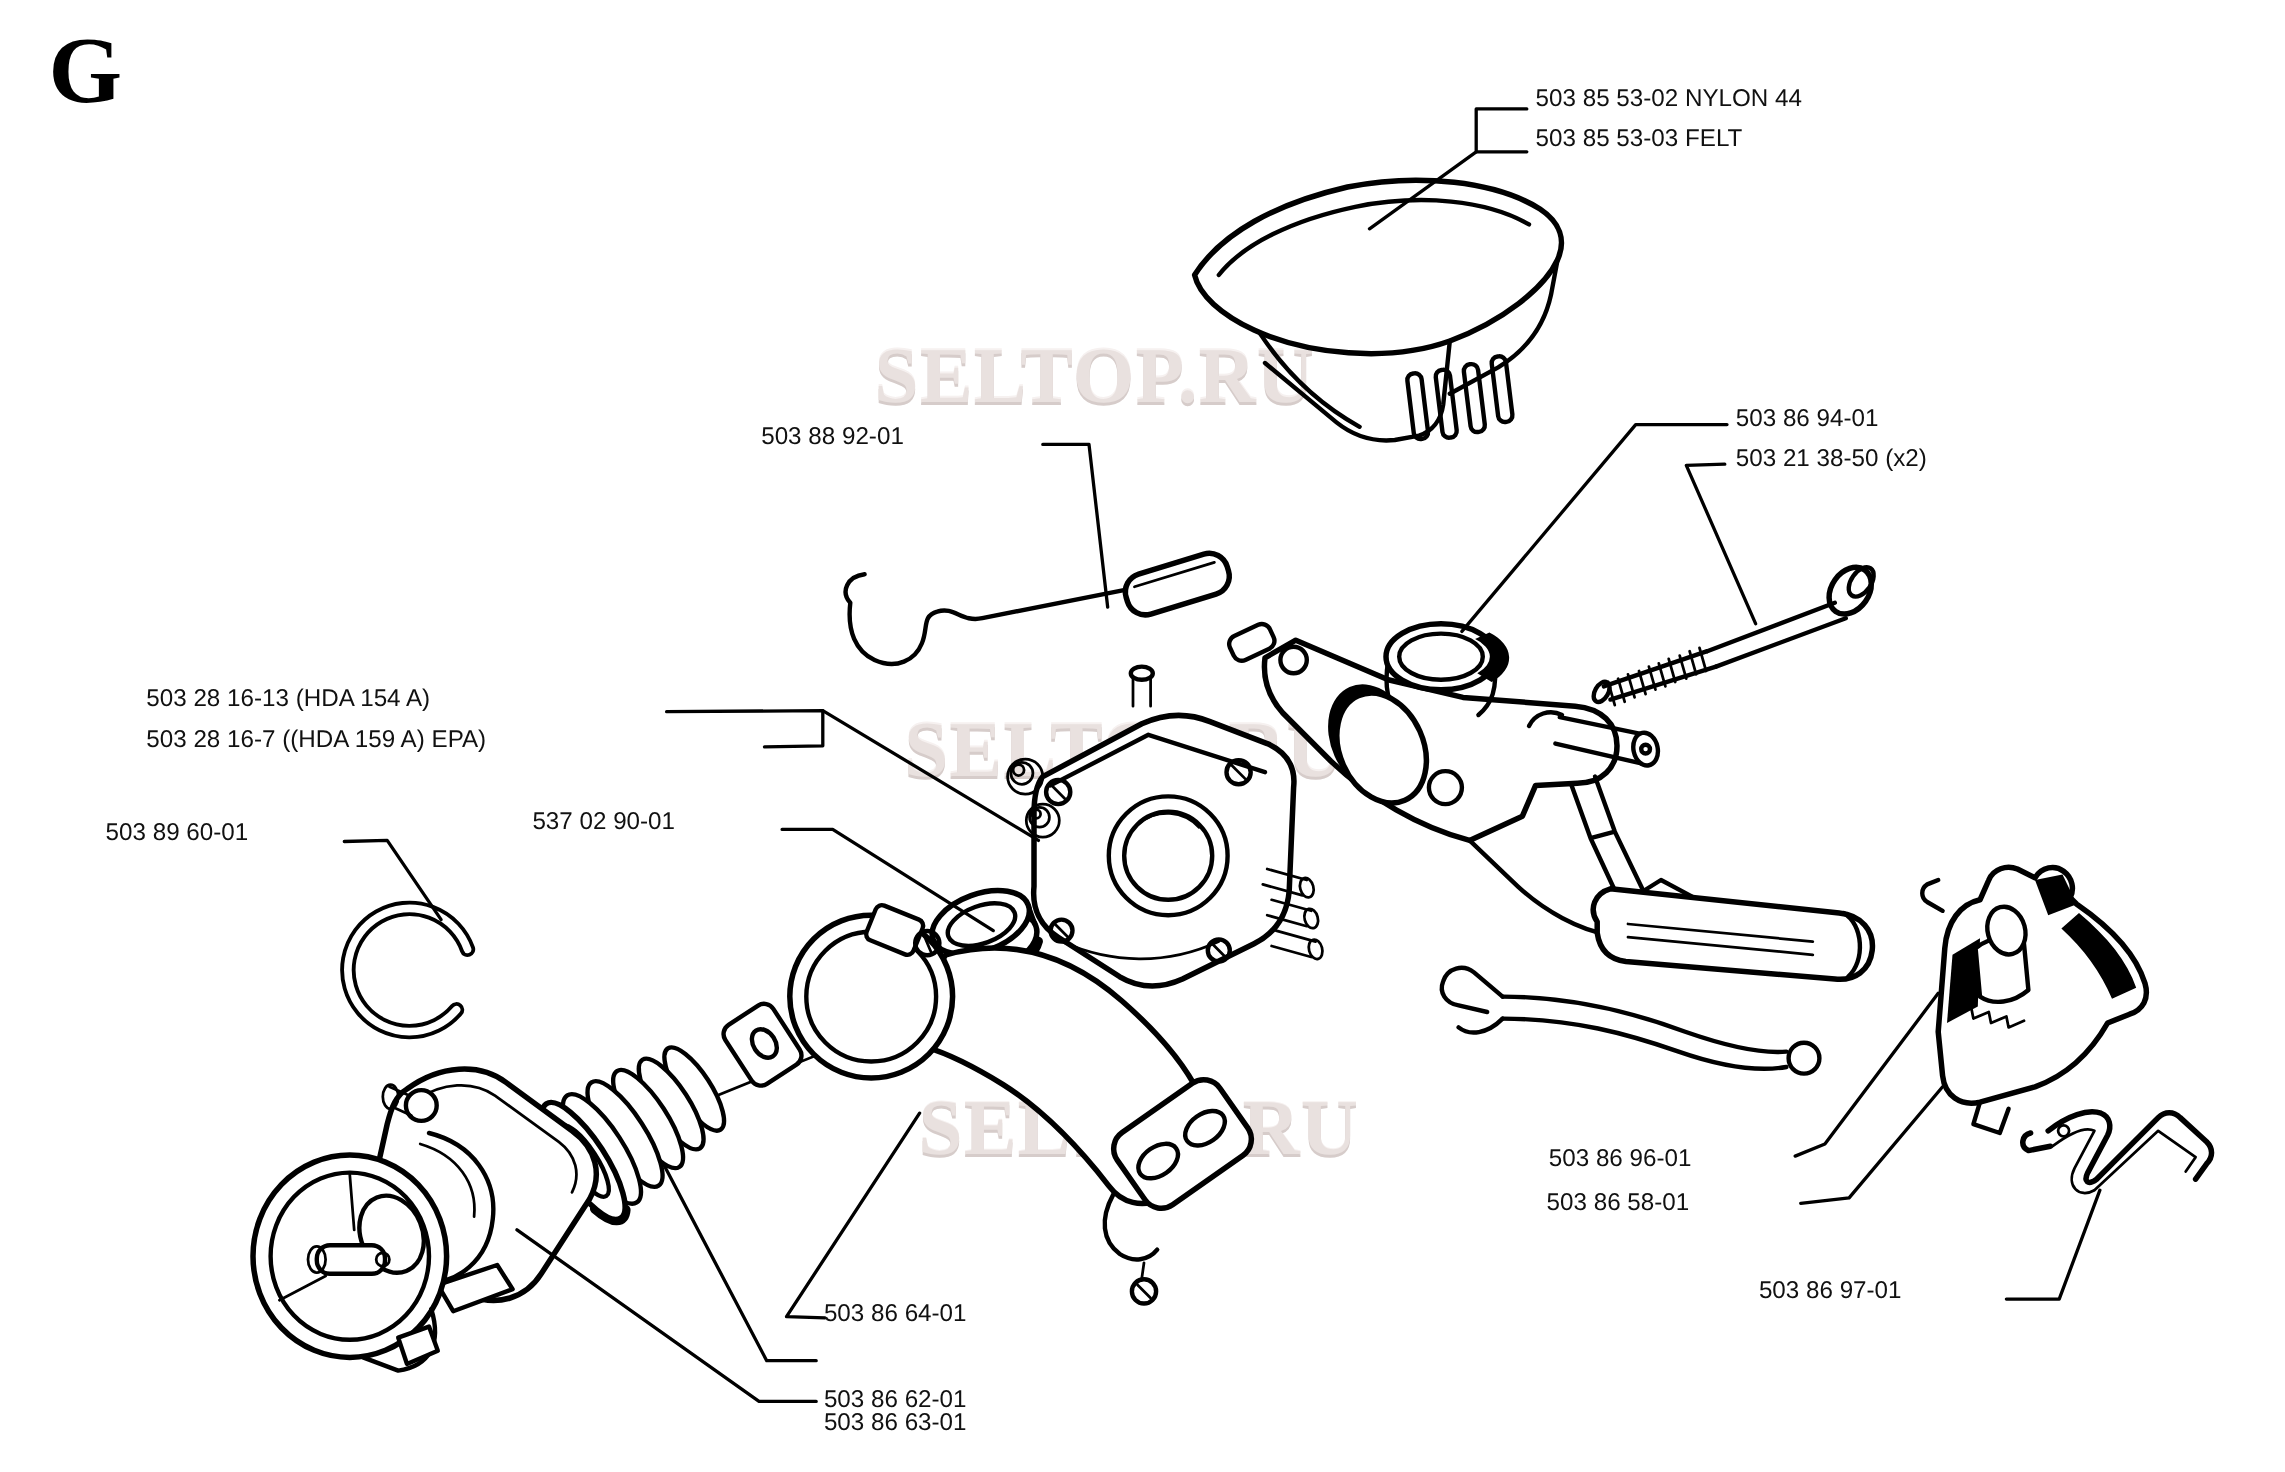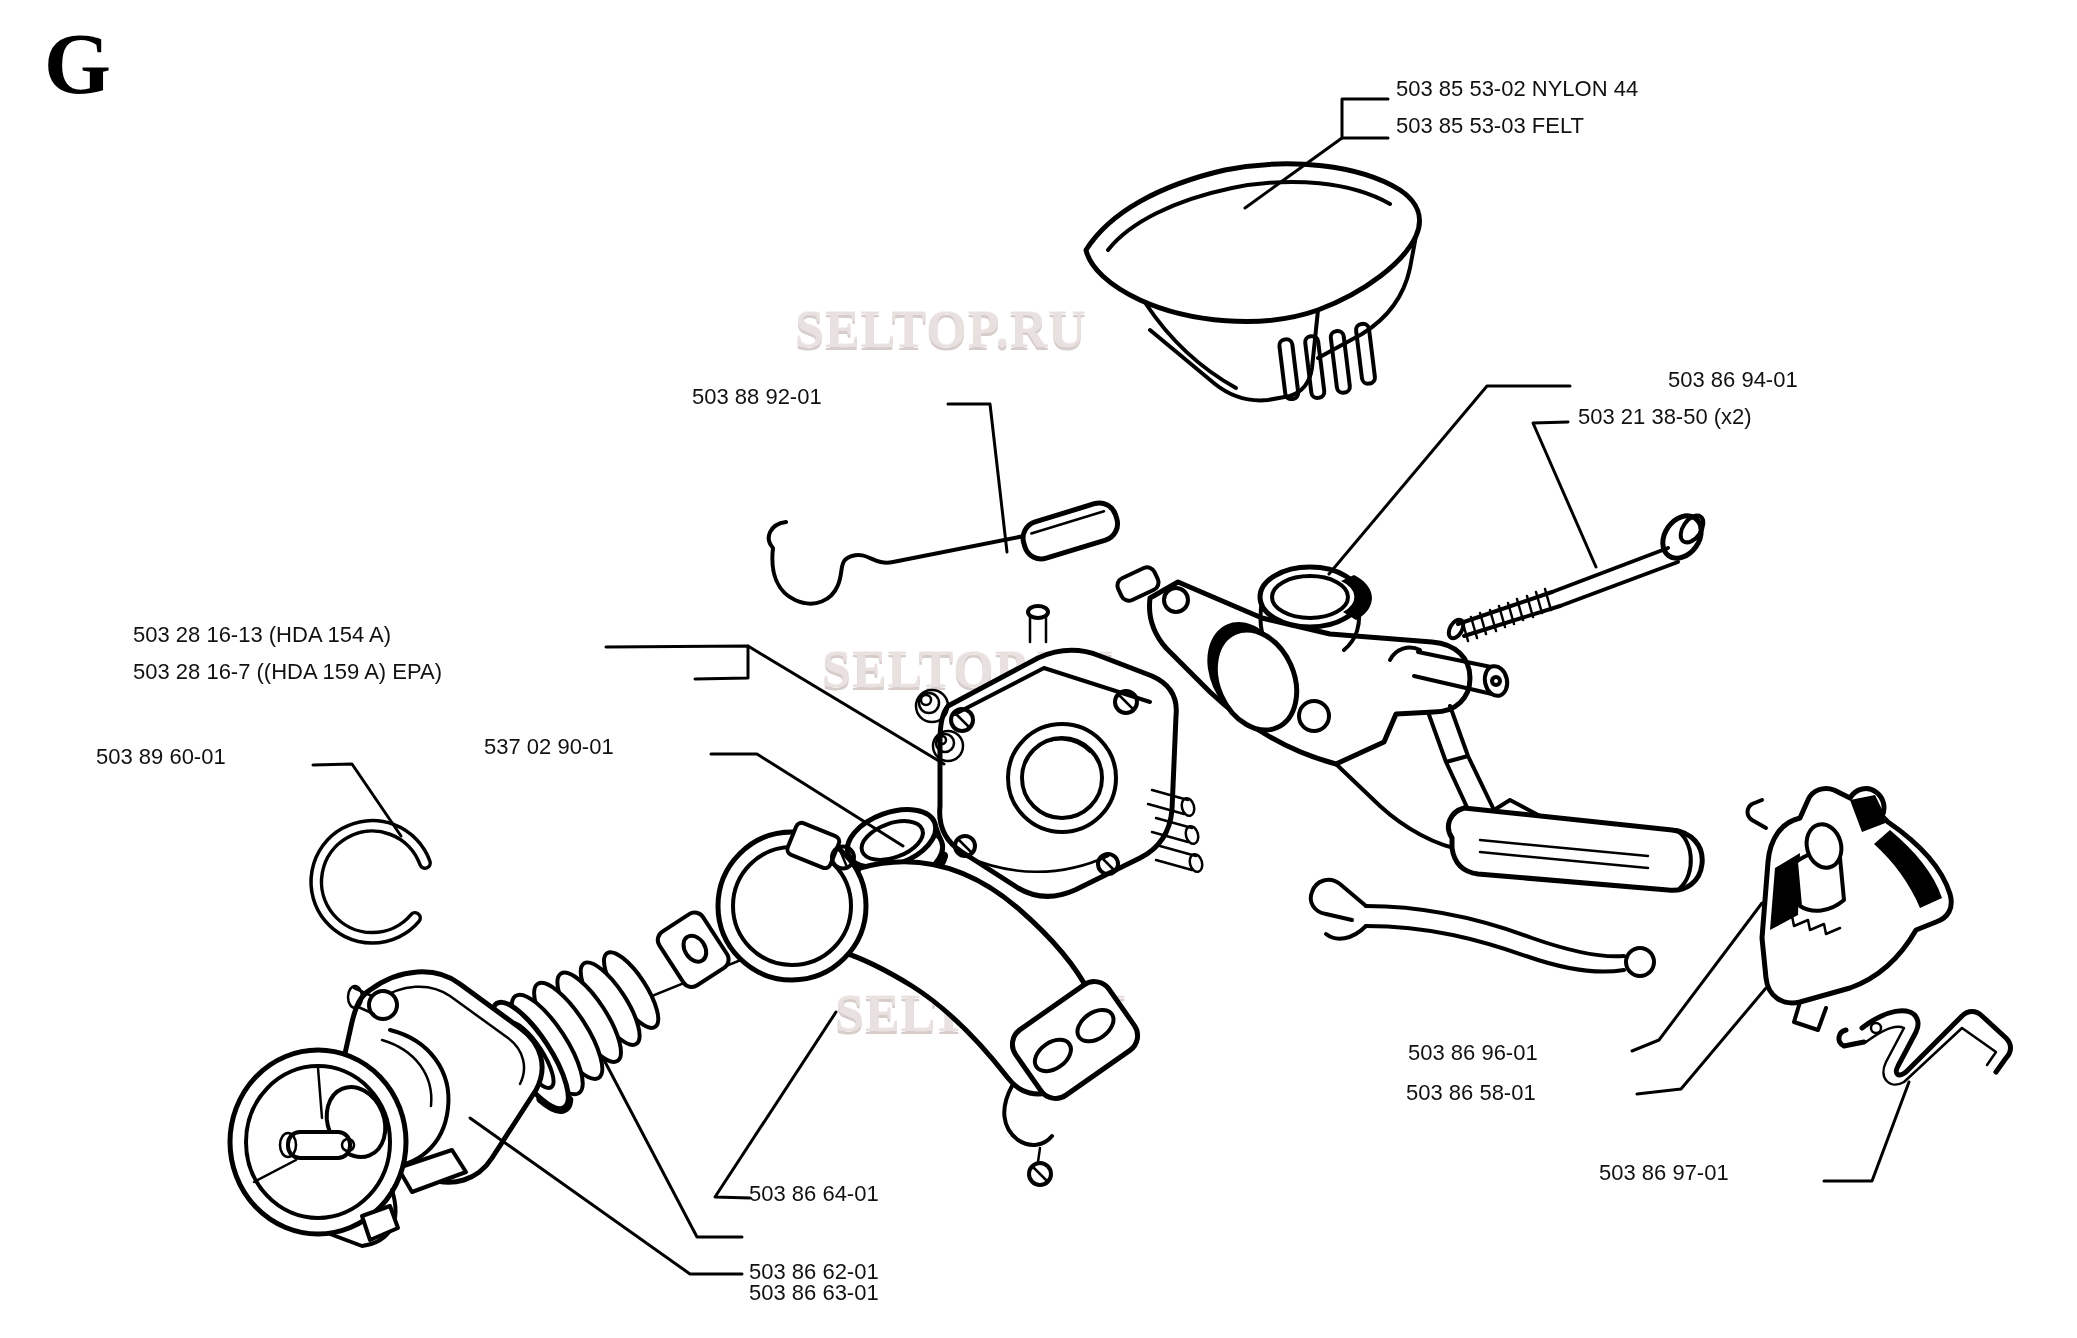--- a/index.html
+++ b/index.html
@@ -1,21 +1,21 @@
 <!DOCTYPE html>
 <html><head>
 <meta charset="utf-8">
 <style>
   html,body{margin:0;padding:0;background:#fff;}
   .canvas{position:relative;width:2077px;height:1338px;background:#fff;overflow:hidden;
           font-family:"Liberation Sans",sans-serif;}
   .gletter{position:absolute;left:44px;top:14px;font-family:"Liberation Serif",serif;
            font-weight:bold;font-size:86px;color:#000;z-index:3;}
   .wm{position:absolute;z-index:1;font-family:"Liberation Serif",serif;font-weight:bold;
-      font-size:52px;letter-spacing:1px;color:#e9e1df;
+      font-size:72px;letter-spacing:1px;color:#e9e1df;
       text-shadow:0 3px 0 #d6ccca, 0 -1px 0 #f6f1f0;white-space:nowrap;user-select:none;}
   .wm1{left:795px;top:300px;}
   .wm2{left:822px;top:640px;}
   .wm3{left:835px;top:984px;}
   svg.art{position:absolute;left:0;top:0;z-index:2;}
   svg.art path,svg.art ellipse,svg.art circle,svg.art rect,svg.art line{
       fill:none;stroke:#000;stroke-width:4;stroke-linecap:round;stroke-linejoin:round;}
   svg.art .fw{fill:#ffffff;}
   svg.art .fb{fill:#000000;stroke:none;}
   svg.art .thk{stroke-width:5;}
@@ -269,21 +269,21 @@
       <path class="lead" d="M 1824,1181 L 1872,1181 L 1909,1082"></path>
       <path class="lead" d="M 750,1198 L 715,1197 L 836,1012"></path>
       <path class="lead" d="M 742,1237 L 697,1237 L 603,1058"></path>
       <path class="lead" d="M 742,1274 L 690,1274 L 470,1118"></path>
     </g>
   </svg>
 
   <div class="lbl" style="left:1396px;top:76px">503 85 53-02 NYLON 44</div>
   <div class="lbl" style="left:1396px;top:113px">503 85 53-03 FELT</div>
   <div class="lbl" style="left:692px;top:384px">503 88 92-01</div>
-  <div class="lbl" style="left:1668px;top:367px">503 86 94-01</div>
+  <div class="lbl" style="left:1578px;top:367px">503 86 94-01</div>
   <div class="lbl" style="left:1578px;top:404px">503 21 38-50 (x2)</div>
   <div class="lbl" style="left:133px;top:622px">503 28 16-13 (HDA 154 A)</div>
   <div class="lbl" style="left:133px;top:659px">503 28 16-7 ((HDA 159 A) EPA)</div>
   <div class="lbl" style="left:96px;top:744px">503 89 60-01</div>
   <div class="lbl" style="left:484px;top:734px">537 02 90-01</div>
   <div class="lbl" style="left:1408px;top:1040px">503 86 96-01</div>
   <div class="lbl" style="left:1406px;top:1080px">503 86 58-01</div>
   <div class="lbl" style="left:749px;top:1181px">503 86 64-01</div>
   <div class="lbl" style="left:749px;top:1280px">503 86 63-01</div>
   <div class="lbl" style="left:749px;top:1259px">503 86 62-01</div>

